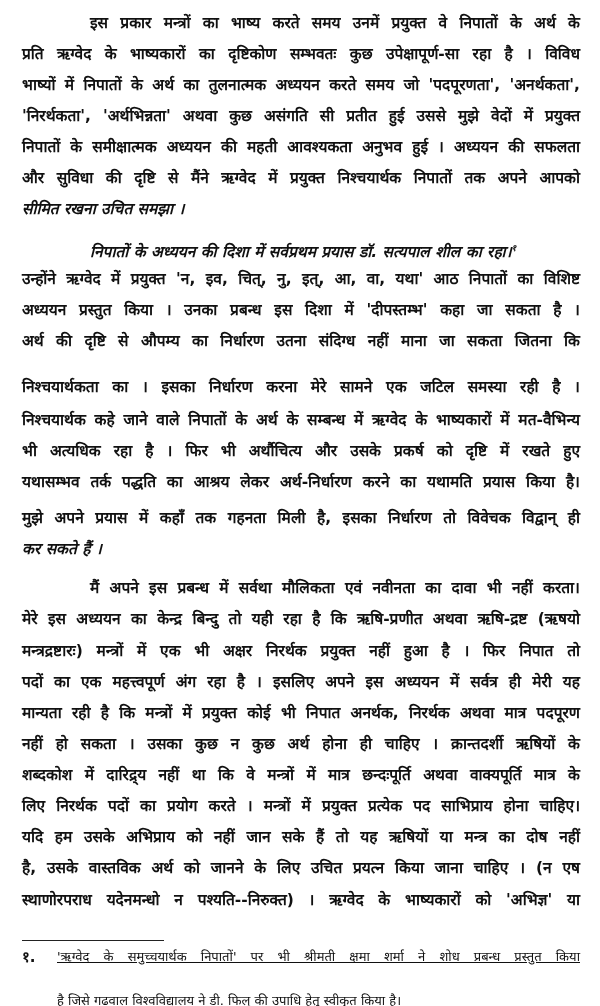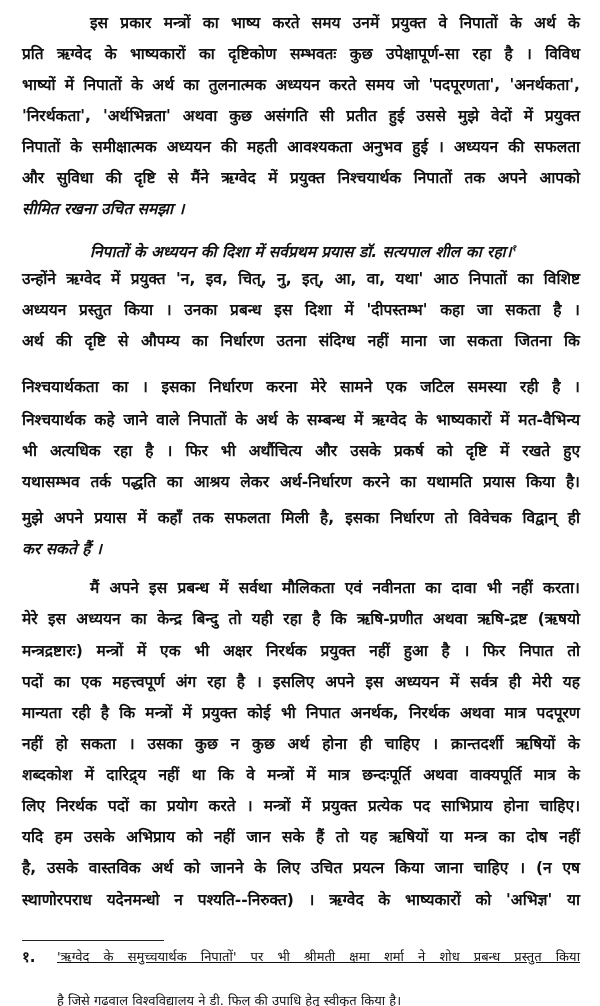--- a/index.html
+++ b/index.html
@@ -39,21 +39,21 @@
 
   <div>
     <div class="line indent last" style="top:237px"><span>निपातों के अध्ययन की दिशा में सर्वप्रथम प्रयास डॉ. सत्यपाल शील का रहा।</span><span class="sup">१</span></div>
     <div class="line" style="top:268px">उन्होंने ऋग्वेद में प्रयुक्त 'न, इव, चित्, नु, इत्, आ, वा, यथा' आठ निपातों का विशिष्ट</div>
     <div class="line" style="top:299px">अध्ययन प्रस्तुत किया । उनका प्रबन्ध इस दिशा में 'दीपस्तम्भ' कहा जा सकता है ।</div>
     <div class="line" style="top:330px">अर्थ की दृष्टि से औपम्य का निर्धारण उतना संदिग्ध नहीं माना जा सकता जितना कि</div>
     <div class="line" style="top:376px">निश्चयार्थकता का । इसका निर्धारण करना मेरे सामने एक जटिल समस्या रही है ।</div>
     <div class="line" style="top:409px">निश्चयार्थक कहे जाने वाले निपातों के अर्थ के सम्बन्ध में ऋग्वेद के भाष्यकारों में मत-वैभिन्य</div>
     <div class="line" style="top:440px">भी अत्यधिक रहा है । फिर भी अर्थौचित्य और उसके प्रकर्ष को दृष्टि में रखते हुए</div>
     <div class="line" style="top:471px">यथासम्भव तर्क पद्धति का आश्रय लेकर अर्थ-निर्धारण करने का यथामति प्रयास किया है।</div>
-    <div class="line" style="top:507px">मुझे अपने प्रयास में कहाँ तक सफलता मिली है, इसका निर्धारण तो विवेचक विद्वान् ही</div>
+    <div class="line" style="top:507px">मुझे अपने प्रयास में कहाँ तक गहनता मिली है, इसका निर्धारण तो विवेचक विद्वान् ही</div>
     <div class="line last" style="top:538px">कर सकते हैं ।</div>
   </div>
 
   <div>
     <div class="line indent" style="top:577px">मैं अपने इस प्रबन्ध में सर्वथा मौलिकता एवं नवीनता का दावा भी नहीं करता।</div>
     <div class="line" style="top:608px">मेरे इस अध्ययन का केन्द्र बिन्दु तो यही रहा है कि ऋषि-प्रणीत अथवा ऋषि-द्रष्ट (ऋषयो</div>
     <div class="line" style="top:640px">मन्त्रद्रष्टारः) मन्त्रों में एक भी अक्षर निरर्थक प्रयुक्त नहीं हुआ है । फिर निपात तो</div>
     <div class="line" style="top:671px">पदों का एक महत्त्वपूर्ण अंग रहा है । इसलिए अपने इस अध्ययन में सर्वत्र ही मेरी यह</div>
     <div class="line" style="top:702px">मान्यता रही है कि मन्त्रों में प्रयुक्त कोई भी निपात अनर्थक, निरर्थक अथवा मात्र पदपूरण</div>
     <div class="line" style="top:733px">नहीं हो सकता । उसका कुछ न कुछ अर्थ होना ही चाहिए । क्रान्तदर्शी ऋषियों के</div>

